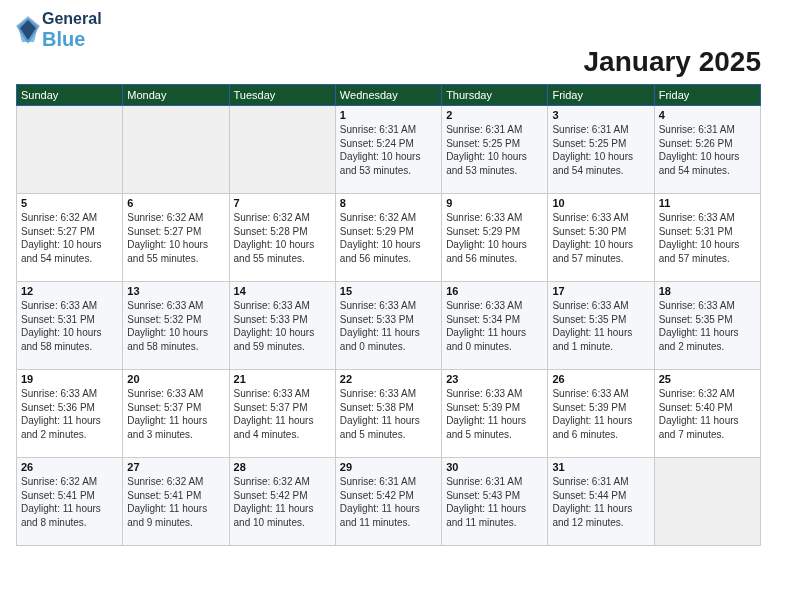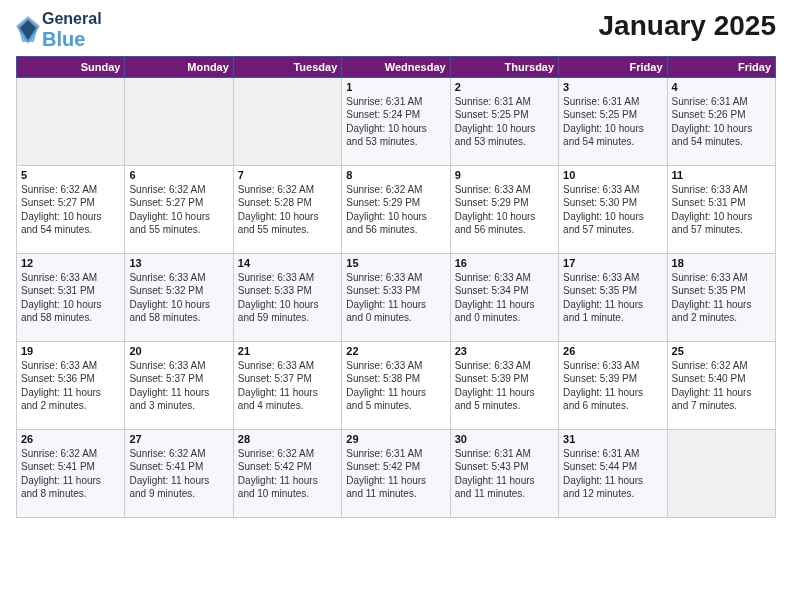--- a/index.html
+++ b/index.html
@@ -7,61 +7,62 @@
       font-family: Arial, sans-serif;
       background: #fff;
       width: 792px;
       height: 612px;
       overflow: hidden;
     }
     .page {
       width: 792px;
       height: 520px;
       background: #fff;
-      padding: 10px 16px 10px 16px;
+      padding: 10px 31px 10px 16px;
     }
     .header {
       display: flex;
       justify-content: space-between;
       align-items: flex-start;
       margin-bottom: 6px;
     }
     .logo {
       display: flex;
       align-items: center;
     }
     .logo-icon {
       width: 24px;
       height: 28px;
       margin-right: 2px;
     }
     .title-block {
       text-align: right;
+      margin-top: 36px;
     }
     .month-title {
       font-size: 28px;
       font-weight: bold;
       color: #1a1a1a;
     }
     .subtitle {
       font-size: 13px;
       color: #333;
     }
     .calendar {
       width: 100%;
       border-collapse: collapse;
       table-layout: fixed;
     }
     .calendar thead th {
-      background: #701a75;
+      background: #14532d;
       color: #fff;
       font-size: 11px;
-      font-weight: bold;
+      font-weight: normal;
       padding: 4px 4px;
-      text-align: right;
+      text-align: left;
       border: 1px solid #2a5aaa;
     }
     .calendar tbody td {
       vertical-align: top;
       border: 1px solid #ccc;
       padding: 3px 4px;
       height: 88px;
       font-size: 9.5px;
       color: #222;
       background: #fff;

